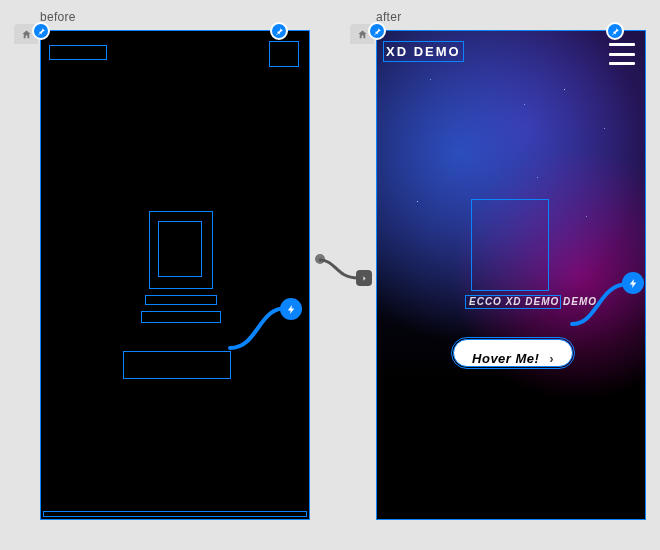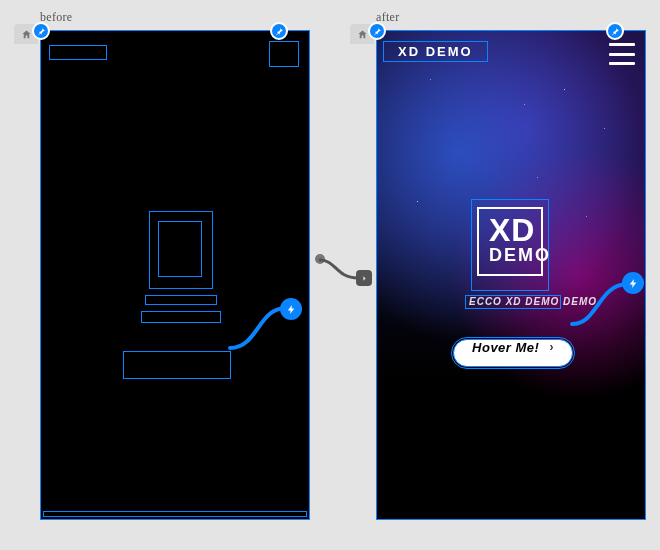--- a/index.html
+++ b/index.html
@@ -10,21 +10,20 @@
     height: 550px;
     overflow: hidden;
     position: relative;
   }
   .canvas { position: relative; width: 660px; height: 550px; }
   .artboard-label {
     position: absolute;
     font-size: 12px;
     color: #555;
     letter-spacing: 0.3px;
-    font-family: Liberation Serif, serif;
   }
   .artboard {
     position: absolute;
     background: #000;
     border: 1px solid #0a84ff;
     overflow: hidden;
   }
   .home-tab {
     position: absolute;
     width: 24px; height: 20px;
@@ -91,28 +90,28 @@
   }
   .logo-box {
     position: absolute;
     border: 2px solid #fff;
     padding: 6px 10px 8px;
     text-align: center;
   }
   .logo-box .big { color:#fff; font-weight:700; font-family: "Arial Black", Arial, sans-serif; font-size: 32px; line-height: 0.95; letter-spacing: 1px; }
   .logo-box .sub { color:#fff; font-weight:700; font-family: "Arial Black", Arial, sans-serif; font-size: 18px; letter-spacing: 2px; }
   .tagline { position:absolute; color:rgba(255,255,255,0.85); font-size: 10px; letter-spacing: 1px; font-style: italic; font-weight:600;}
-  .brand-tl { position:absolute; color:#fff; font-weight:700; font-size: 13px; letter-spacing: 2px; font-family: "Arial Black", Arial, sans-serif; border:1px solid #0a84ff; padding:2px 14px;}
+  .brand-tl { position:absolute; color:#fff; font-weight:700; font-size: 13px; letter-spacing: 2px; font-family: "Arial Black", Arial, sans-serif; border:1px solid #0a84ff; padding:2px 2px;}
   .hamburger { position:absolute; width:26px; height:22px; display:flex; flex-direction:column; justify-content:space-between; }
   .hamburger span { display:block; height:3px; background:#fff; border-radius:1px;}
   .hover-btn {
     position:absolute;
     background:#fff; color:#000;
     border-radius: 999px;
-    display:flex; align-items:flex-start; justify-content:center;
+    display:flex; align-items:flex-end; justify-content:center;
     font-style: italic; font-weight:700; font-size: 13px;
     letter-spacing: .5px;
     gap:10px;
     border:1px solid #0a84ff;
   }
   .hover-btn .chev { font-style: normal; font-size: 12px; color:#333;}
   .flow-handle { position:absolute; width:14px; height:14px; border-radius:50%; background:#777; border:2px solid #e4e4e4; z-index:40;}
   .flow-arrow { position:absolute; width:16px;height:16px;border-radius:4px;background:#555;display:flex;align-items:center;justify-content:center;z-index:40;}
   .flow-arrow svg{width:9px;height:9px;}
   .sel-box{ border:1px solid #0a84ff; position:absolute; background:transparent;}
@@ -181,24 +180,20 @@
     <div class="crowd"></div>
 
     <div class="brand-tl" style="left:6px; top:10px;">XD DEMO</div>
     <div class="hamburger" style="right:10px; top:12px;">
       <span></span>
         <span></span>
         <span></span>
     </div>
 
     <div class="sel-box" style="left:94px; top:168px; width:78px; height:92px;"></div>
-    <div class="logo-box" style="left:100px; top:176px; width:66px;">
-      <div class="big">XD</div>
-      <div class="sub">DEMO</div>
-    </div>
     <div class="sel-box" style="left:88px; top:264px; width:96px; height:14px;"></div>
     <div class="tagline" style="left:92px; top:265px;">ECCO XD DEMO DEMO</div>
 
     <div class="sel-box" style="left:74px; top:306px; width:124px; height:32px; border-radius:999px;"></div>
     <div class="hover-btn" style="left:76px; top:308px; width:120px; height:28px;">
       <span>Hover Me!</span>
       <span class="chev">›</span>
     </div>
   </div>
 

